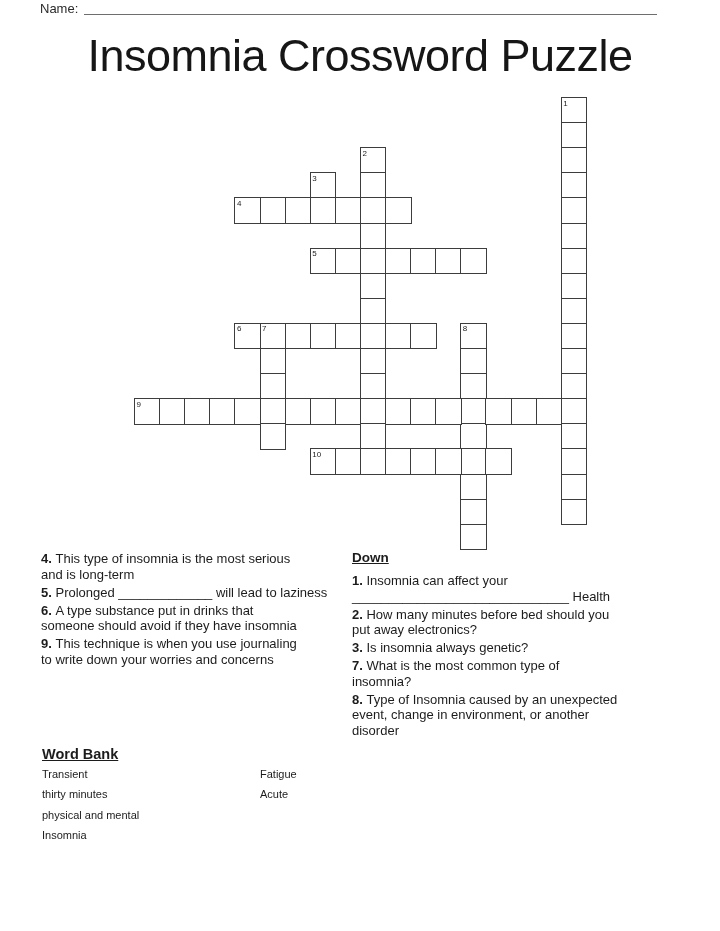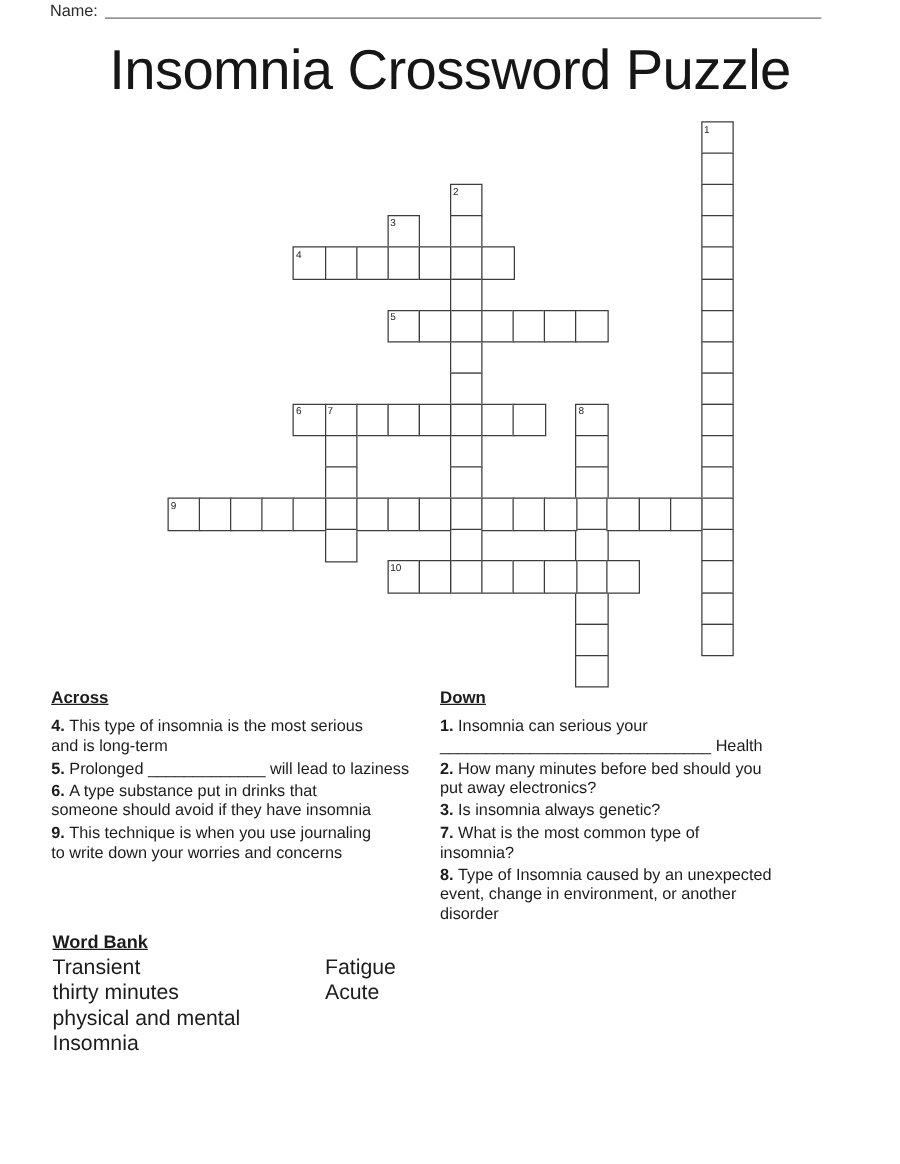--- a/index.html
+++ b/index.html
@@ -27,21 +27,21 @@
   
   .clues-col{position:absolute;top:551px;font-size:13px;line-height:15.5px;color:#1c1c1c;}
   #across-col{left:41px;width:302px;}
   #down-col{left:352px;width:303px;}
   .section-title{font-weight:bold;text-decoration:underline;font-size:13.5px;line-height:14px;margin-bottom:8px;}
   .clue{margin-bottom:2.5px;}
   .clue .cnum{font-weight:bold;}
   .clue .ctxt{white-space:pre-line;}
   
   #wordbank-title{position:absolute;left:42px;top:746px;font-weight:bold;text-decoration:underline;font-size:14.5px;}
-  .wb-col{position:absolute;top:764px;font-size:17px;line-height:20.4px;color:#1c1c1c;}
+  .wb-col{position:absolute;top:764px;font-size:11px;line-height:20.4px;color:#1c1c1c;}
   #wb-col-0{left:42px;}
   #wb-col-1{left:260px;}
   #wb-col-2{left:464px;}
 </style>
 </head>
 <body>
 
 <div id="page">
 
   <span id="name-label">Name:</span>
@@ -149,36 +149,35 @@
         <span class="cell-num">10</span>
       </div>
       <div class="cell" style="left: 334.8px; top: 448.4px; width: 26.6px; height: 26.6px; border-color: rgb(61, 61, 61);"></div>
       <div class="cell" style="left: 385px; top: 448.4px; width: 26.6px; height: 26.6px; border-color: rgb(61, 61, 61);"></div>
       <div class="cell" style="left: 410.1px; top: 448.4px; width: 26.6px; height: 26.6px; border-color: rgb(61, 61, 61);"></div>
       <div class="cell" style="left: 435.2px; top: 448.4px; width: 26.6px; height: 26.6px; border-color: rgb(61, 61, 61);"></div>
       <div class="cell" style="left: 485.4px; top: 448.4px; width: 26.6px; height: 26.6px; border-color: rgb(61, 61, 61);"></div>
     </div>
 
   <div id="across-col" class="clues-col">
-    <div class="section-title">Across</div>
     <div id="across-list">
         <div class="clue"><span class="cnum">4. </span><span class="ctxt">This type of insomnia is the most serious
 and is long-term</span></div>
         <div class="clue"><span class="cnum">5. </span><span class="ctxt">Prolonged _____________ will lead to laziness</span></div>
         <div class="clue"><span class="cnum">6. </span><span class="ctxt">A type substance put in drinks that
 someone should avoid if they have insomnia</span></div>
         <div class="clue"><span class="cnum">9. </span><span class="ctxt">This technique is when you use journaling
 to write down your worries and concerns</span></div>
       </div>
   </div>
 
   <div id="down-col" class="clues-col">
     <div class="section-title">Down</div>
     <div id="down-list">
-        <div class="clue"><span class="cnum">1. </span><span class="ctxt">Insomnia can serious your
+        <div class="clue"><span class="cnum">1. </span><span class="ctxt">Insomnia can affect your
 ______________________________ Health</span></div>
         <div class="clue"><span class="cnum">2. </span><span class="ctxt">How many minutes before bed should you
 put away electronics?</span></div>
         <div class="clue"><span class="cnum">3. </span><span class="ctxt">Is insomnia always genetic?</span></div>
         <div class="clue"><span class="cnum">7. </span><span class="ctxt">What is the most common type of
 insomnia?</span></div>
         <div class="clue"><span class="cnum">8. </span><span class="ctxt">Type of Insomnia caused by an unexpected
 event, change in environment, or another
 disorder</span></div>
       </div>

